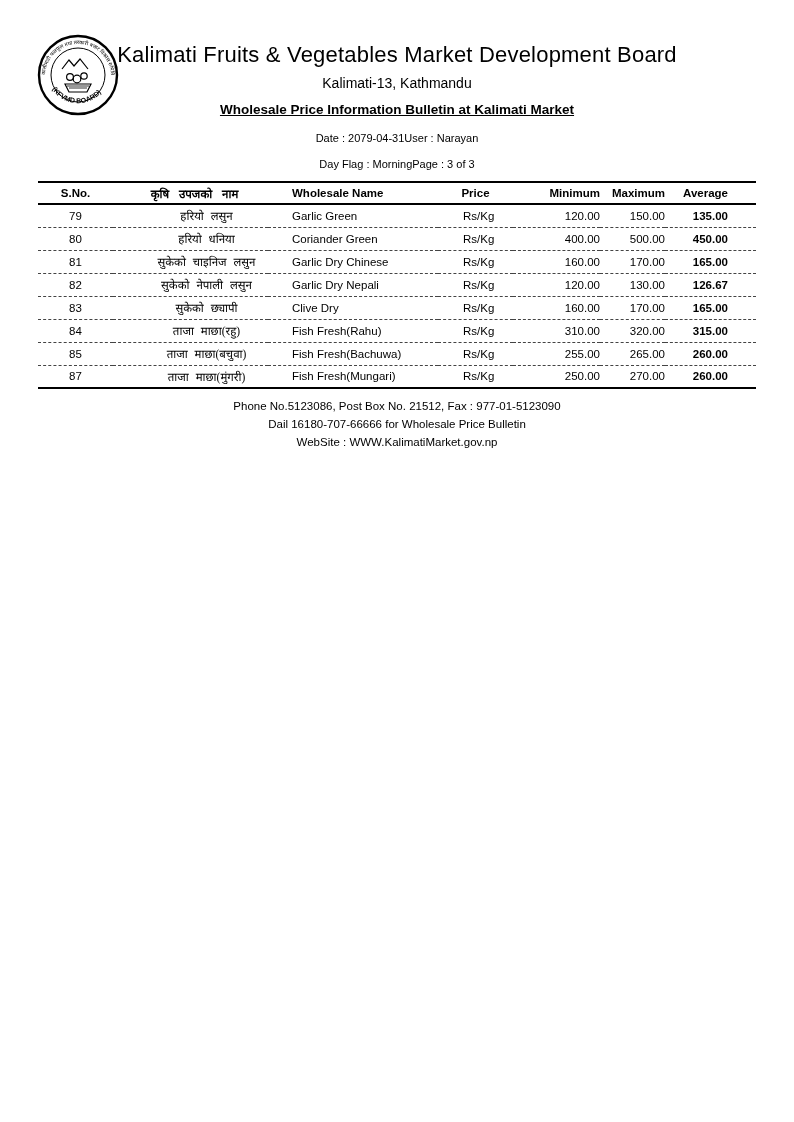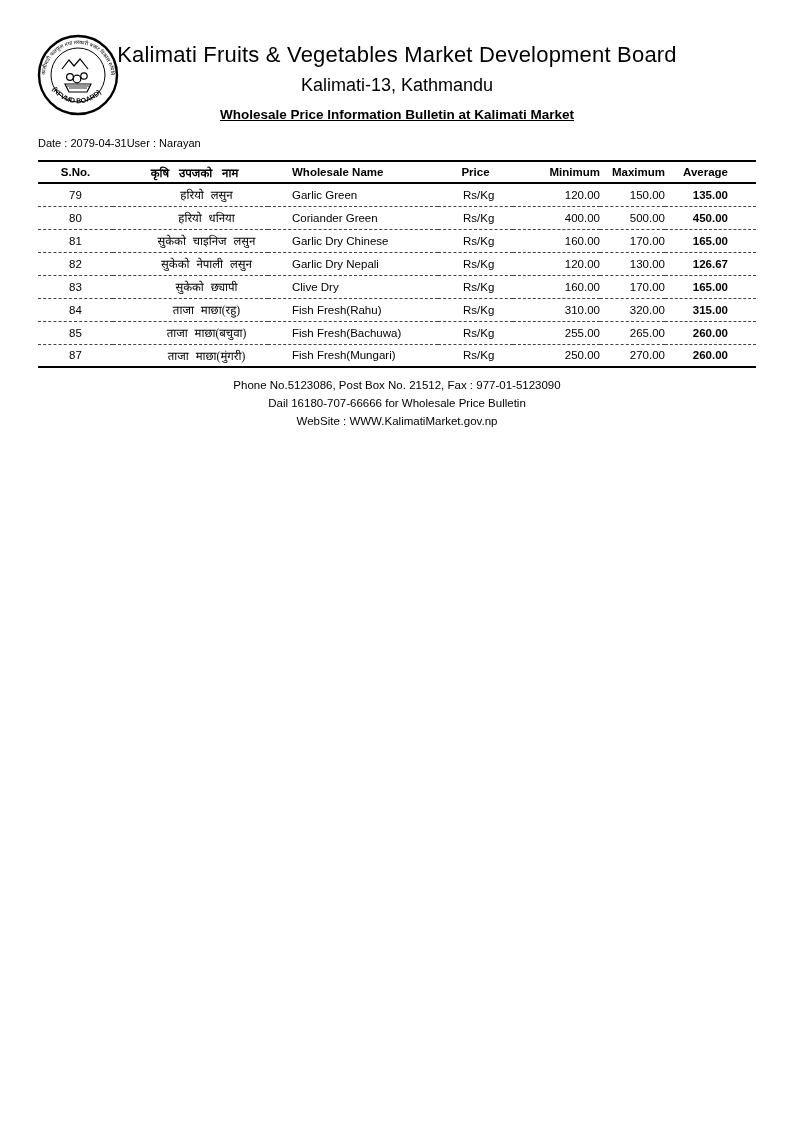--- a/index.html
+++ b/index.html
@@ -8,24 +8,24 @@
     position:relative;
     width:794px; height:1122px;
     background:#ffffff;
     font-family:"Liberation Sans","DejaVu Sans",sans-serif;
     color:#000;
     overflow:hidden;
   }
   .logo-wrap { position:absolute; left:36px; top:33px; width:84px; height:84px; }
   .title-block { text-align:center; padding-top:42px; }
   .org-name { font-size:22px; letter-spacing:0.2px; }
-  .address { font-size:18px; margin-top:7px; }
+  .address { font-size:14px; margin-top:7px; }
   .bulletin { font-size:13.5px; font-weight:bold; text-decoration:underline; margin-top:11px; }
   .meta-row {
-    display:flex; justify-content:flex-start;
+    display:flex; justify-content:center;
     margin:0 38px; font-size:11px;
   }
   .meta-row.first { margin-top:15px; }
   .meta-row.second { margin-top:14px; }
   table.price-table {
     margin:11px 38px 0;
     width:718px;
     border-collapse:collapse;
     table-layout:fixed;
     border-top:2px solid #000;
@@ -84,20 +84,24 @@
 
   <div class="title-block">
     <div class="org-name">Kalimati Fruits &amp; Vegetables Market Development Board</div>
     <div class="address">Kalimati-13, Kathmandu</div>
     <div class="bulletin">Wholesale Price Information Bulletin at Kalimati Market</div>
   </div>
 
   <div class="meta-row first">
     <span>Date : 2079-04-31</span>
     <span>User : Narayan</span>
+  </div>
+  <div class="meta-row second">
+    <span>Day Flag : Morning</span>
+    <span>Page : 3 of 3</span>
   </div>
 
   <table class="price-table">
     <thead>
       <tr>
         <th class="c0">S.No.</th>
         <th class="c1">कृषि उपजको नाम</th>
         <th class="c2">Wholesale Name</th>
         <th class="c3">Price</th>
         <th class="c4">Minimum</th>

